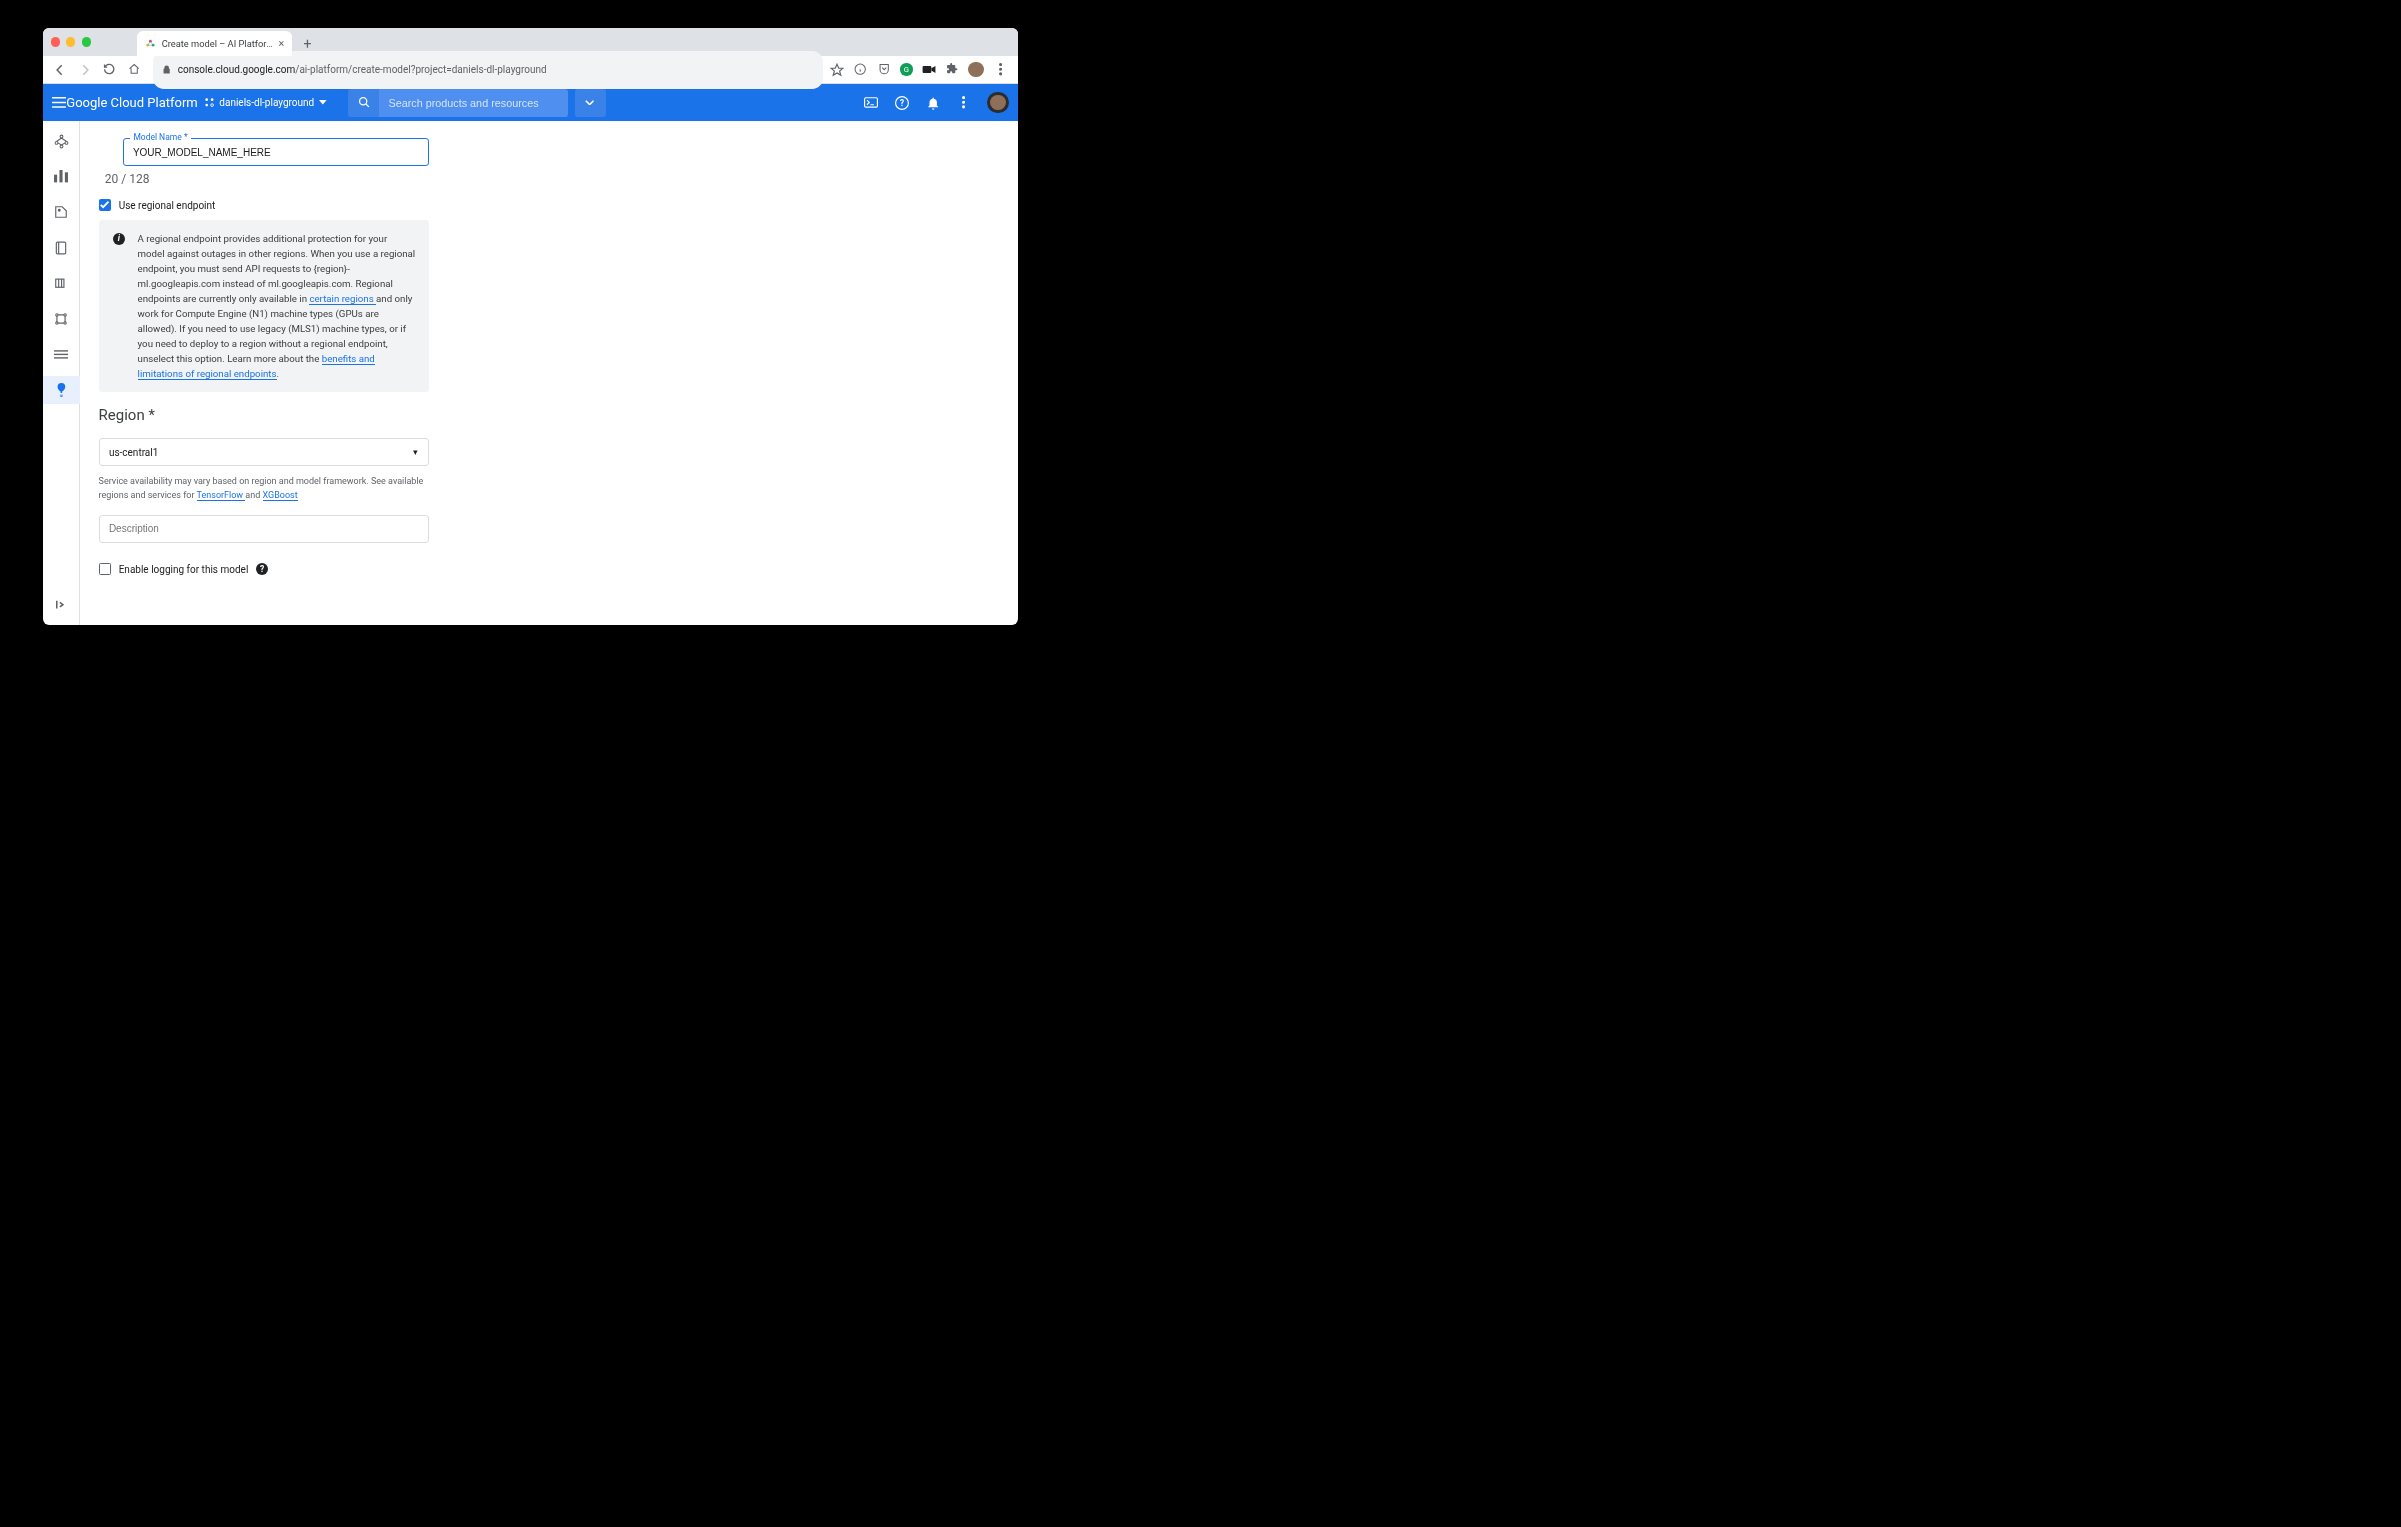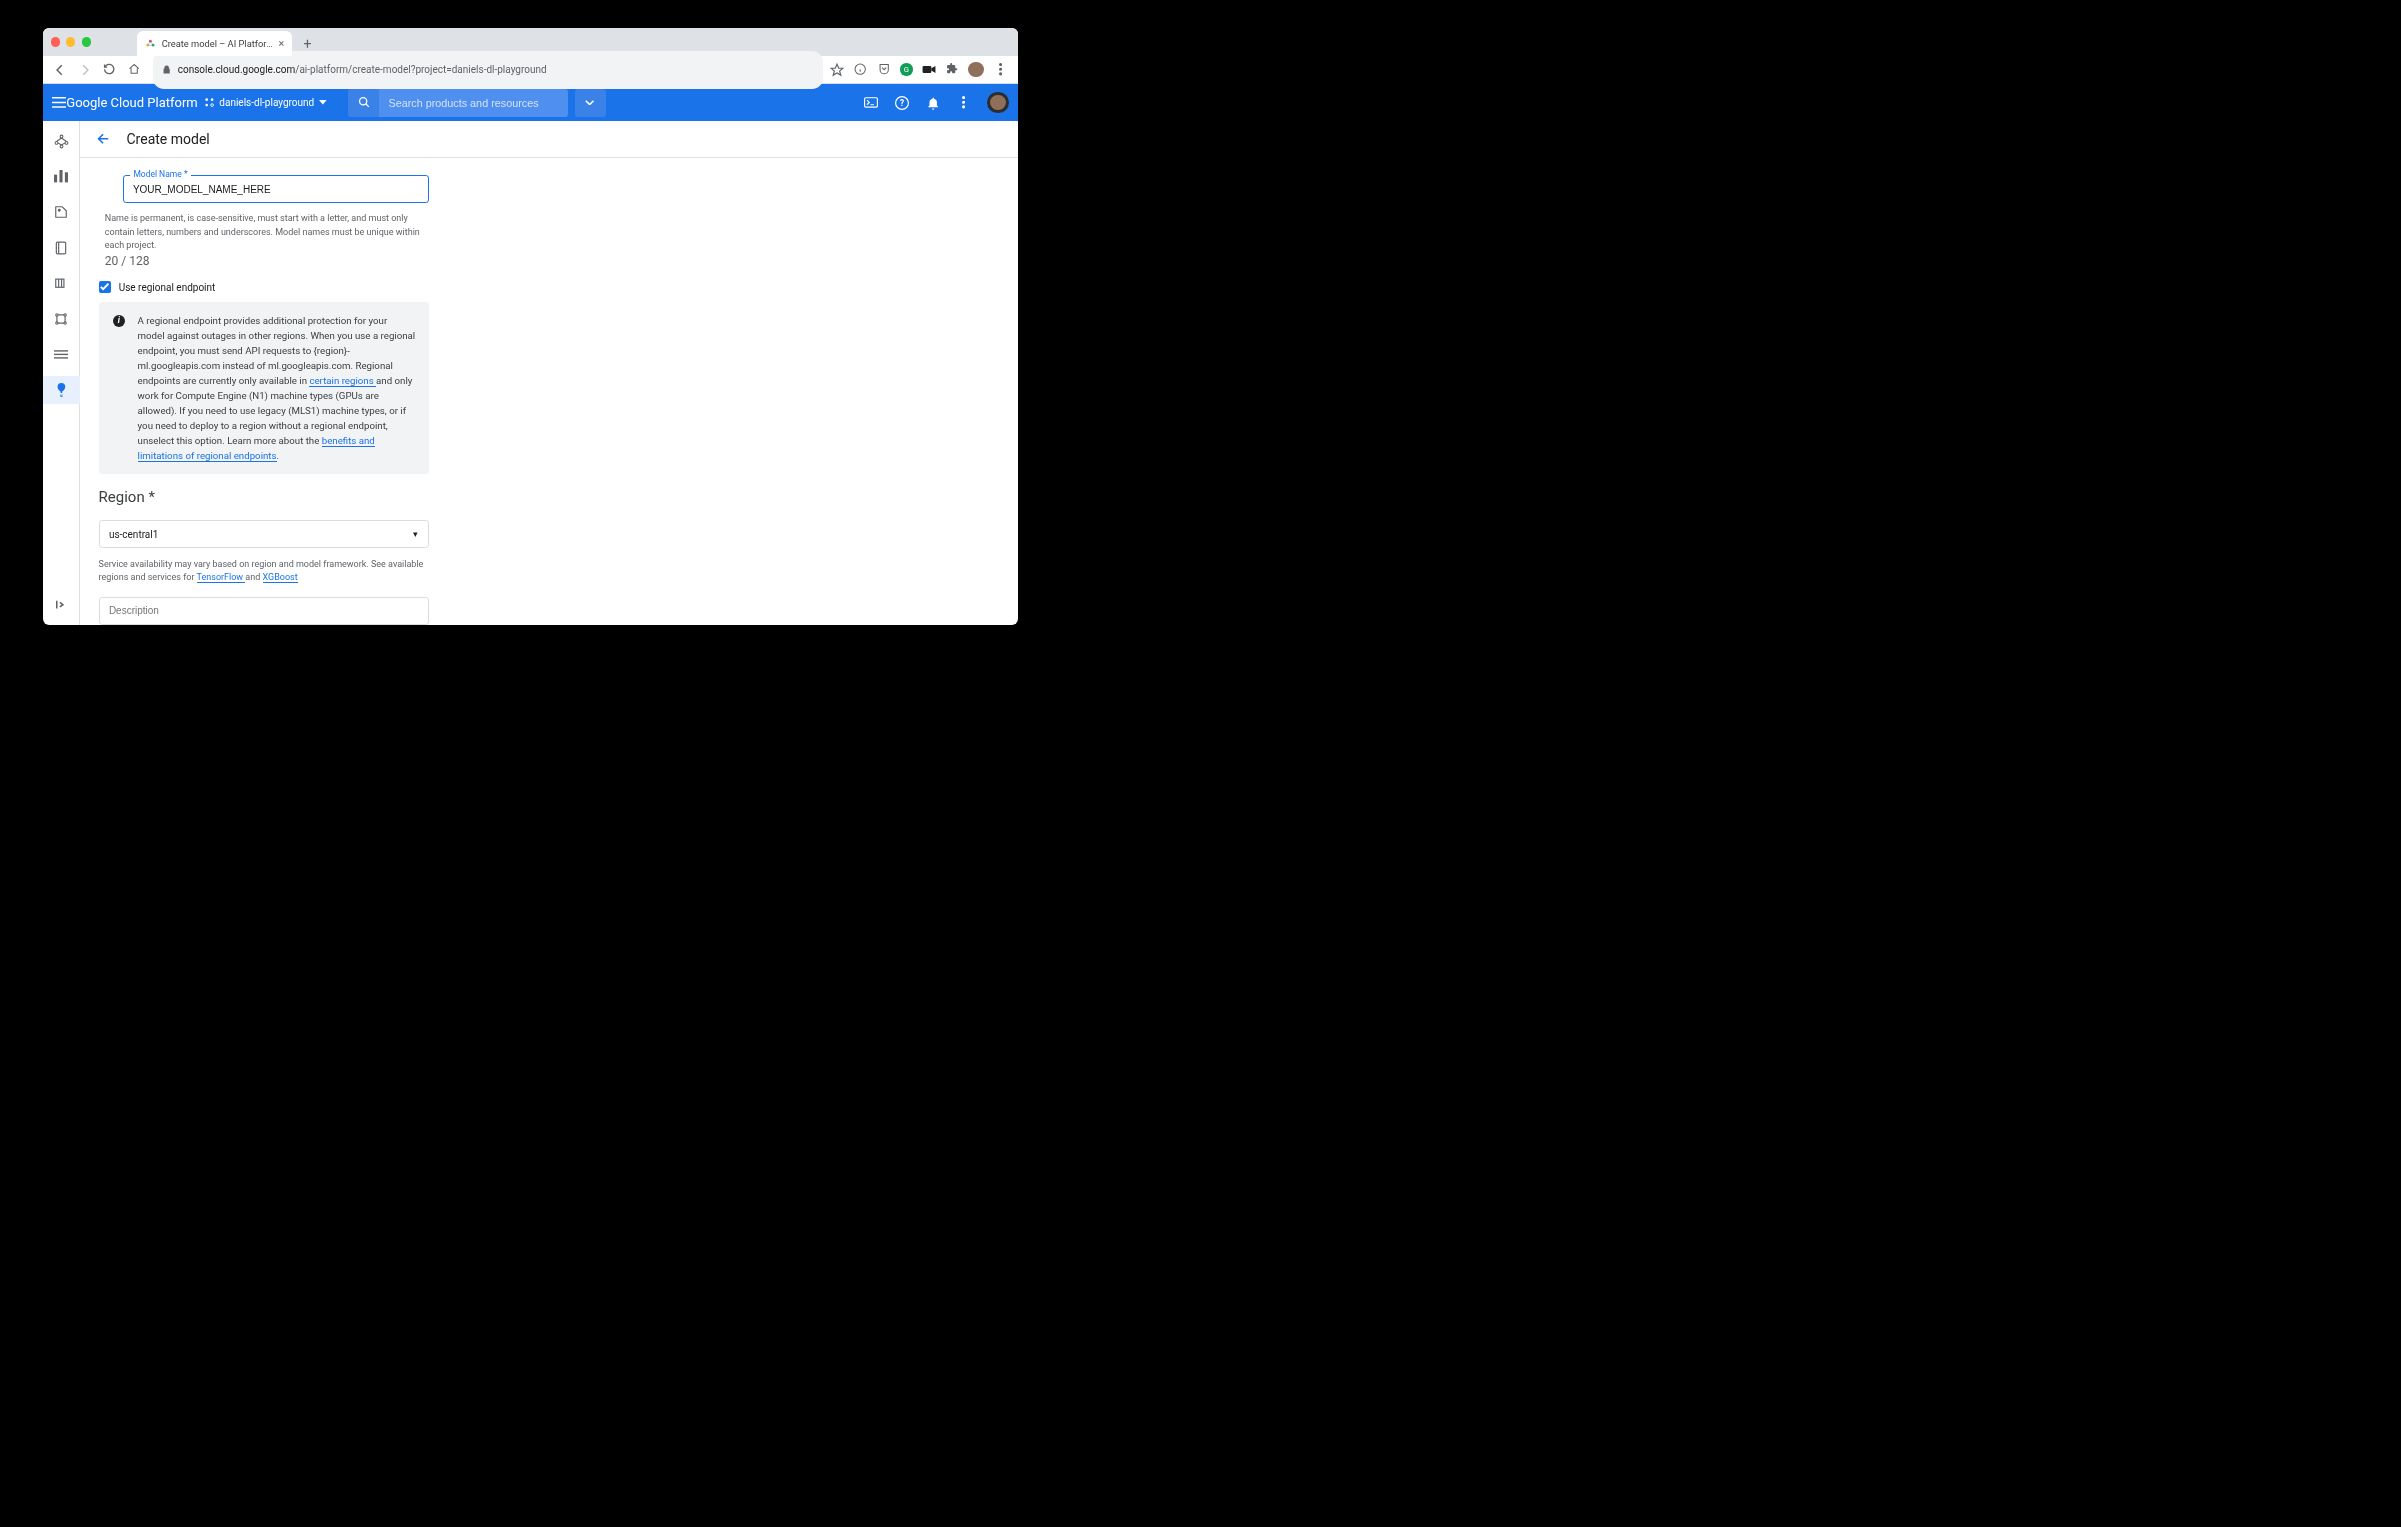--- a/index.html
+++ b/index.html
@@ -392,36 +392,27 @@
       </div>
       <div class="sidebar-bottom">
         <svg width="10.8" height="9.3" viewBox="0 0 14 12" fill="none" stroke="#5f6368" stroke-width="2">
             <line x1="1" y1="1" x2="1" y2="11"></line>
             <path d="M5 3 L9 6 L5 9"></path>
           </svg>
       </div>
     </div>
 
     <div class="main">
-      <div class="page-header">
-        <span class="back-arrow">
-          <svg width="15.5" height="15.5" viewBox="0 0 24 24" fill="none" stroke="#1a73e8" stroke-width="2.5">
-              <path d="M19 12 H5 M11 5 L4 12 L11 19"></path>
-            </svg>
-        </span>
-        <span class="page-title">Create model</span>
-      </div>
 
       <div class="form-body">
         
         <div class="field-wrap">
           <span class="floating-label">Model Name *</span>
           <input class="text-input" value="YOUR_MODEL_NAME_HERE" style="">
         </div>
-        <div class="helper">Name is permanent, is case-sensitive, must start with a letter, and must only contain letters, numbers and underscores. Model names must be unique within each project.</div>
         <div class="counter">20 / 128</div>
 
         
         <div class="checkbox-row">
           <span class="checkbox checked">
             <svg width="9.3" height="7.7" viewBox="0 0 12 10" fill="none" stroke="#fff" stroke-width="2.5">
                 <path d="M1 5 L4 8 L11 1"></path>
               </svg>
           </span>
           <span>Use regional endpoint</span>

